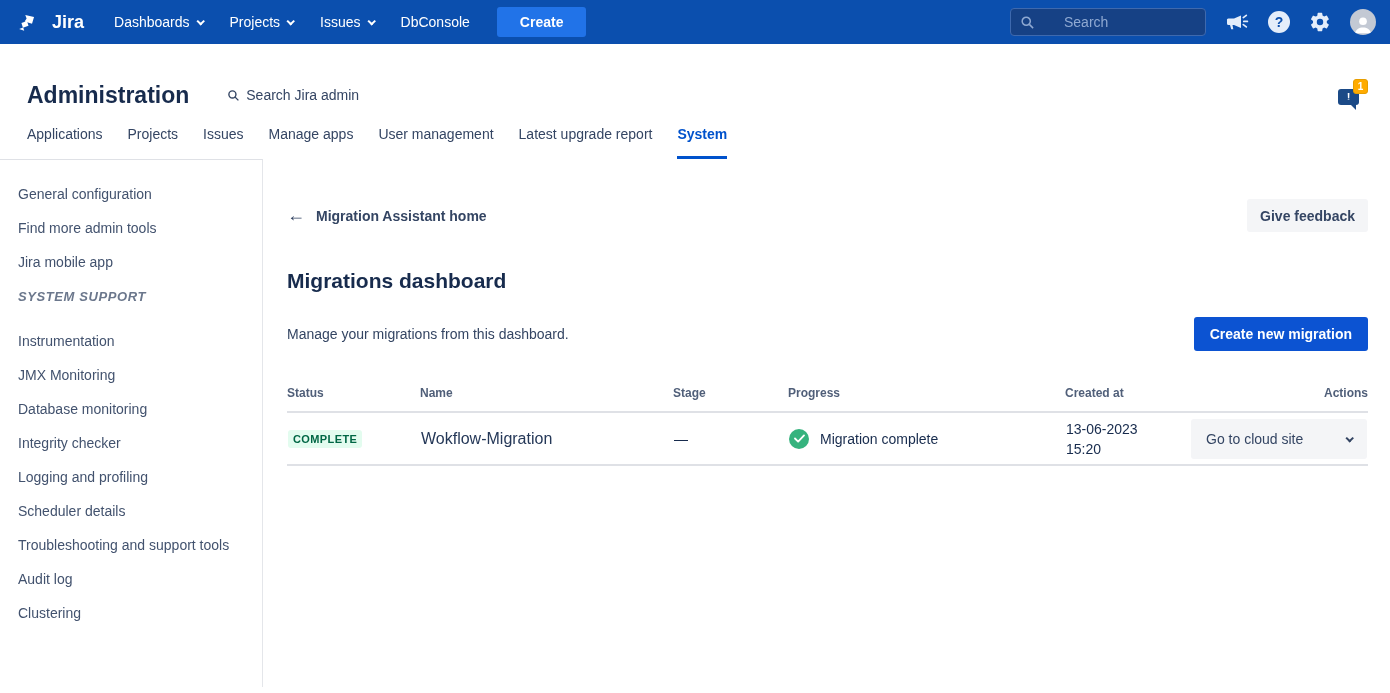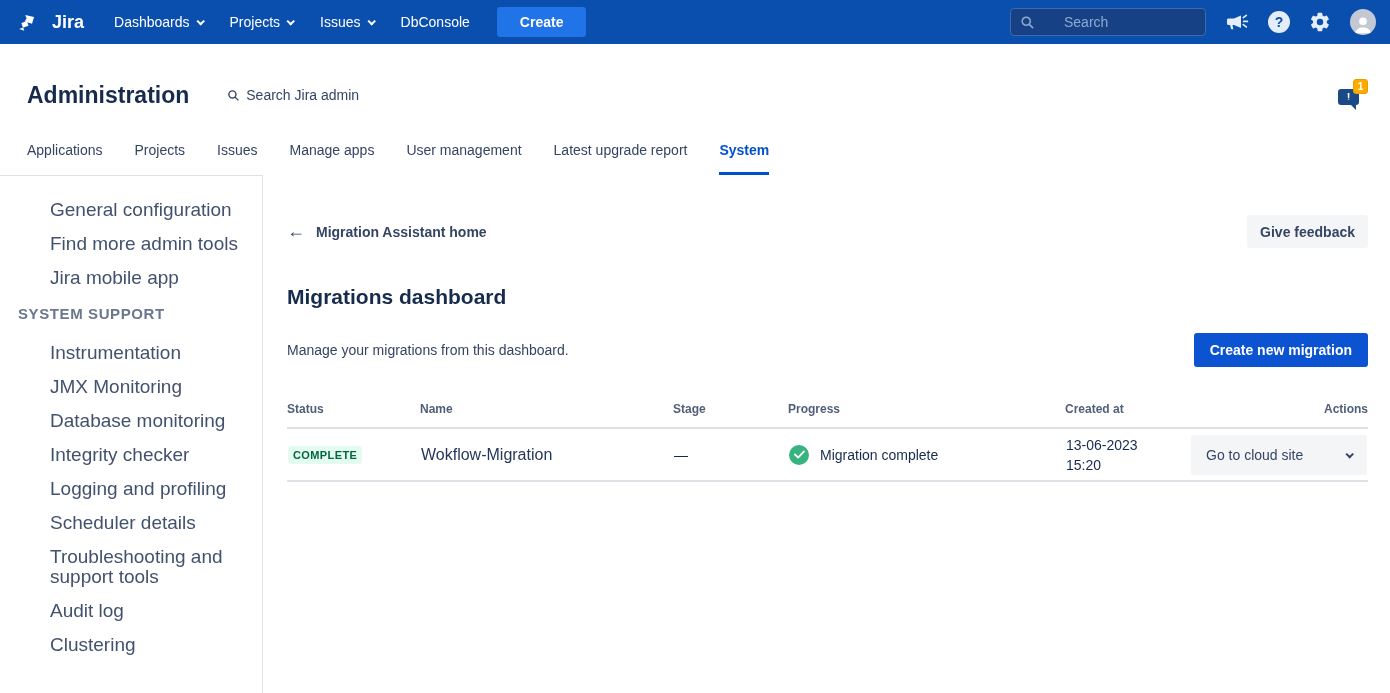--- a/index.html
+++ b/index.html
@@ -28,28 +28,28 @@
   .avatar { width:26px; height:26px; border-radius:50%; background:#C3C9D4; overflow:hidden; display:flex; align-items:flex-end; justify-content:center; cursor:pointer; }
   
   .admin-header { display:flex; align-items:center; padding:22px 22px 0 27px; height:80px; }
   .admin-title { font-size:23px; font-weight:700; color:#172B4D; }
   .admin-search { margin-left:38px; font-size:14px; color:#344563; display:flex; align-items:center; gap:6px; cursor:pointer; }
   .notif { position:relative; margin-left:auto; width:30px; height:28px; cursor:pointer; }
   .bubble { position:absolute; left:0; bottom:4px; width:21px; height:16px; background:#1B4A87; border-radius:3px; color:#fff; font-size:11px; font-weight:700; display:flex; align-items:center; justify-content:center; }
   .bubble::after { content:""; position:absolute; bottom:-5px; right:3px; border:5px solid transparent; border-top-color:#1B4A87; border-right-color:#1B4A87; }
   .notif-badge { position:absolute; top:-2px; right:0; background:#FFAB00; width:15px; height:15px; border-radius:3px; color:#FFF; font-size:10px; font-weight:700; display:flex; align-items:center; justify-content:center; border:1px solid #E79E00; }
   
-  .tabs { display:flex; gap:32px; padding:0 27px; margin-top:18px; }
+  .tabs { display:flex; gap:25px; padding:0 27px; margin-top:2px; }
   .tab { font-size:14px; color:#344563; padding-bottom:14px; border-bottom:3px solid transparent; cursor:pointer; white-space:nowrap; }
   .tab.active { color:#0052CC; font-weight:700; border-bottom-color:#0052CC; }
   
   .layout { display:flex; height:528px; }
   .sidebar { width:263px; border-top:1px solid #DFE1E6; border-right:1px solid #E4E6EA; padding:24px 18px 0; flex:none; }
-  .side-item { font-size:19px; color:#42526E; line-height:20px; margin-bottom:14px; cursor:pointer;margin-left:32px; }
-  .side-section { font-size:15px; font-weight:700; color:#6B778C; text-transform:uppercase; letter-spacing:.6px; margin:17px 0 21px; }
+  .side-item { font-size:14px; color:#42526E; line-height:20px; margin-bottom:14px; cursor:pointer; }
+  .side-section { font-size:13px; font-weight:700; color:#6B778C; text-transform:uppercase; letter-spacing:.6px; margin:17px 0 27px;font-style:italic; }
   .main { flex:1; padding:40px 22px 0 24px; }
   .main-top { display:flex; justify-content:space-between; align-items:center; }
   .back-link { display:flex; align-items:center; gap:11px; font-size:14px; font-weight:700; color:#344563; cursor:pointer; }
   .back-arrow { font-size:18px; font-weight:400; color:#344563; }
   .top-actions { display:flex; }
   .btn-subtle { background:#F4F5F7; border:none; border-radius:3px; color:#344563; font-size:14px; font-weight:700; padding:0 13px; height:33px; display:flex; align-items:center; gap:9px; cursor:pointer; font-family:inherit; }
   .page-title { font-size:21px; font-weight:700; margin:37px 0 0; color:#172B4D; }
   .sub-row { display:flex; justify-content:space-between; align-items:center; margin-top:24px; }
   .subtitle { font-size:14px; color:#344563; }
   .btn-primary { background:#0C53D2; color:#fff; border:none; border-radius:3px; font-size:14px; font-weight:700; height:34px; padding:0 16px; cursor:pointer; font-family:inherit; }

